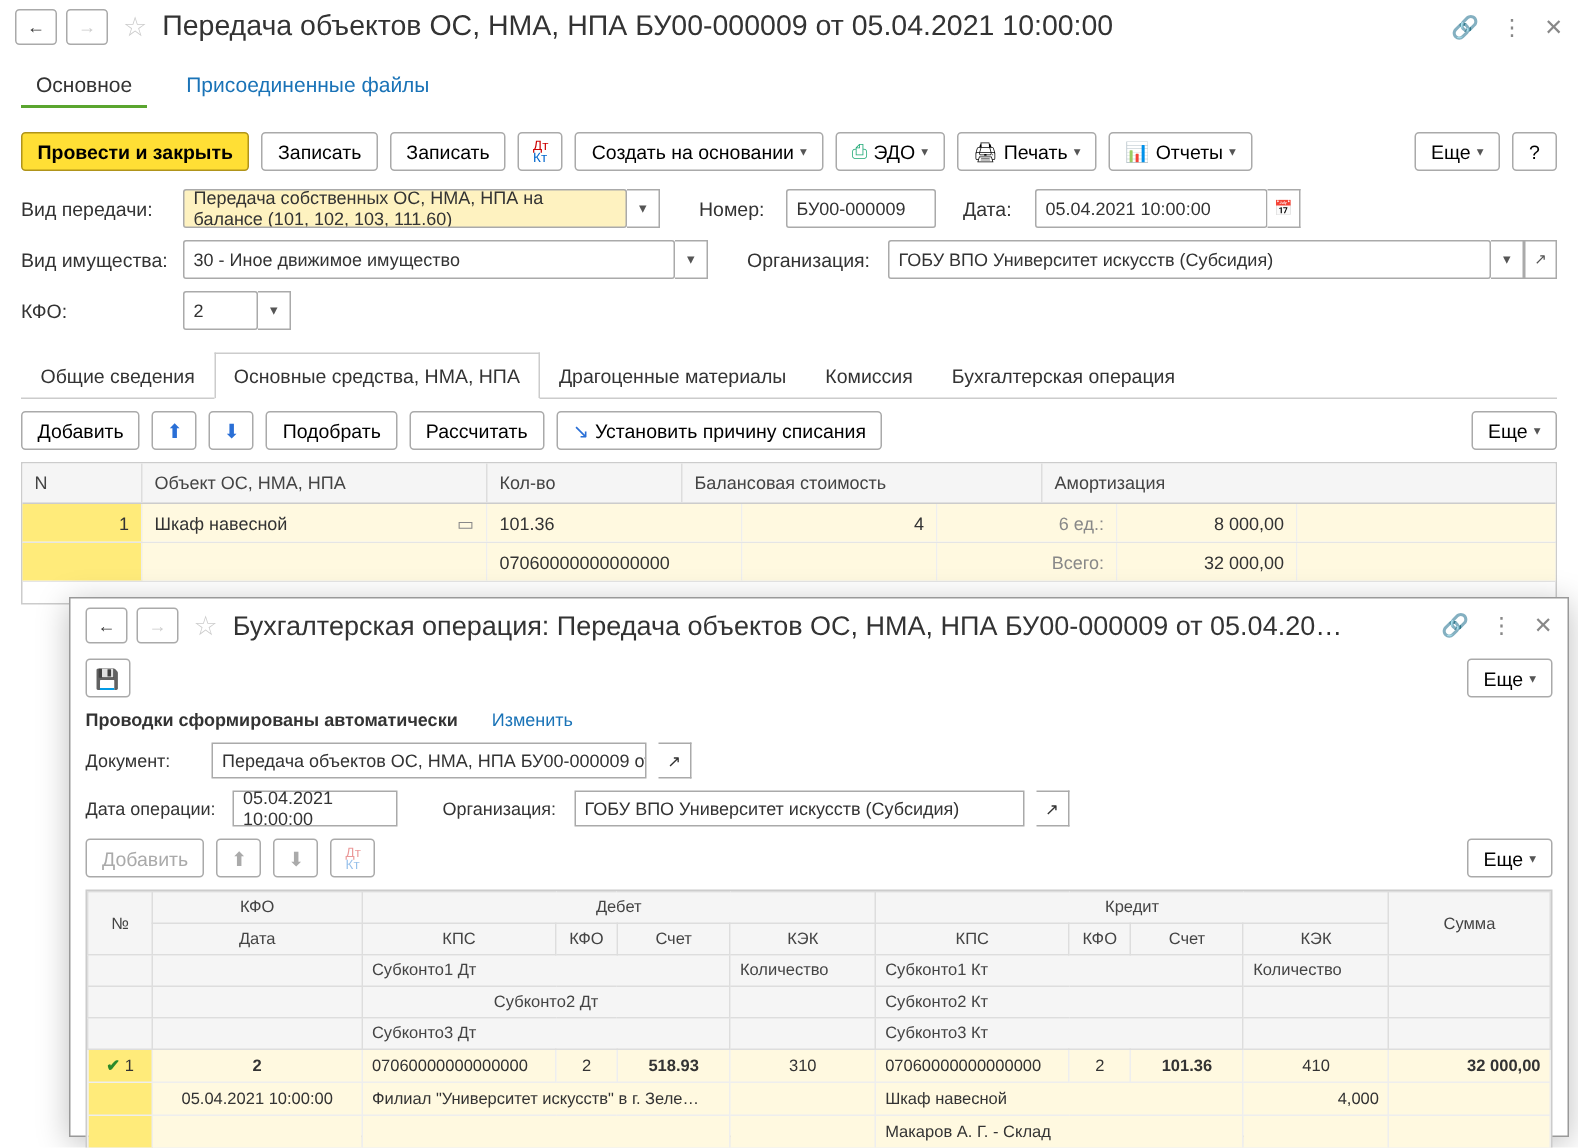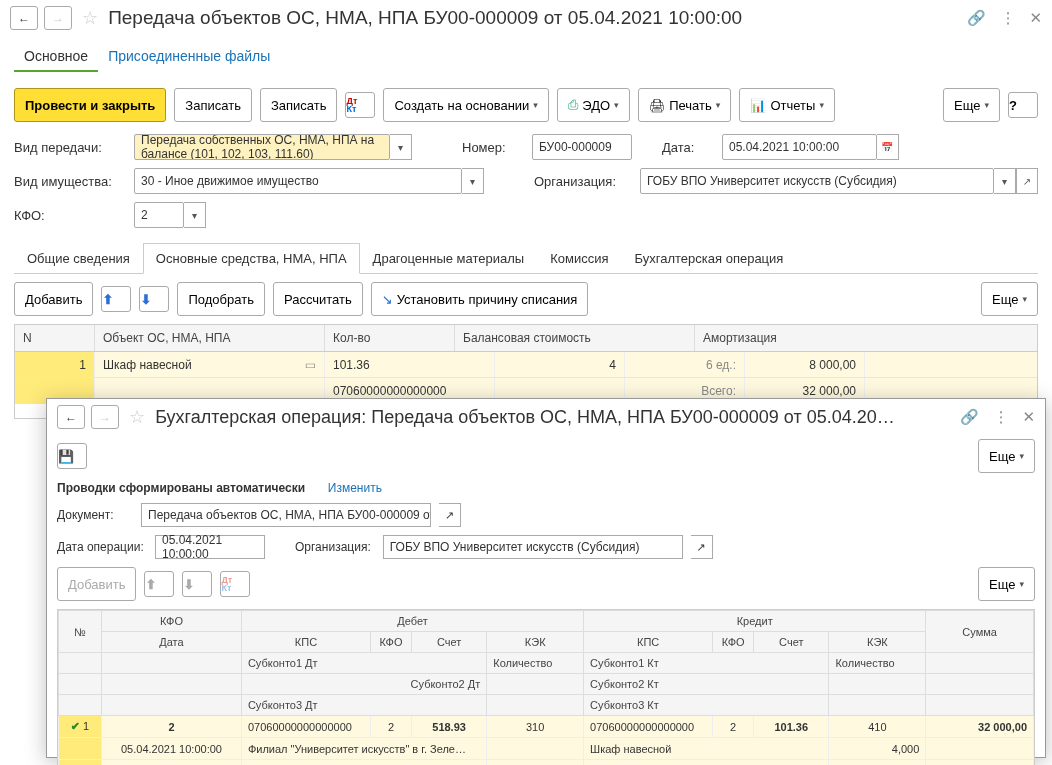--- a/index.html
+++ b/index.html
@@ -4,30 +4,30 @@
 <style>
   * { box-sizing: border-box; font-family: Arial, sans-serif; }
   body { margin: 0; background: #fff; font-size: 12px; color: #333; }
   .window { position: relative; width: 1052px; height: 765px; }
   .top-bar { display: flex; align-items: center; padding: 6px 10px; gap: 6px; }
   .nav-btn { width: 28px; height: 24px; border: 1px solid #aaa; background: #fff; border-radius: 3px; display: inline-flex; align-items: center; justify-content: center; cursor: pointer; }
   .star { font-size: 18px; color: #ccc; margin: 0 4px; }
   .title { font-size: 19px; color: #333; flex: 1; white-space: nowrap; overflow: hidden; text-overflow: ellipsis; }
   .title-icons { display: flex; gap: 14px; color: #888; font-size: 15px; align-items: center;}
   .title-icons span { cursor: pointer; }
-  .tabs-main { display: flex; padding: 6px 14px 10px 14px; font-size: 14px; }
+  .tabs-main { display: flex; gap: 16px; padding: 6px 14px 10px 14px; font-size: 14px; }
   .tabs-main .tab { padding: 6px 10px; border-bottom: 2px solid transparent; cursor: pointer; color:#1a73b7;}
   .tabs-main .tab.active { border-bottom: 2px solid #5aa52f; color: #333;}
   .toolbar { display: flex; gap: 8px; padding: 6px 14px; align-items: center; flex-wrap: wrap;}
-  .btn { height: 26px; padding: 16px 10px; border: 1px solid #aaa; background: #fff; border-radius: 3px; font-size: 13px; cursor: pointer; display: inline-flex; align-items: center; gap: 4px; white-space: nowrap;}
+  .btn { height: 26px; padding: 0 10px; border: 1px solid #aaa; background: #fff; border-radius: 3px; font-size: 13px; cursor: pointer; display: inline-flex; align-items: center; gap: 4px; white-space: nowrap;}
   .btn.primary { background: #ffdf35; border-color: #b0941a; font-weight: bold;}
-  .btn.icon-only { width: 30px; padding: 0;  font-weight: bold;}
+  .btn.icon-only { width: 30px; padding: 0; justify-content: center;}
   .dropdown-arrow::after { content: " ▾"; font-size: 9px; color:#555;}
   .form { padding: 6px 14px; }
-  .row { display: flex; align-items: center; gap: 20px; margin-bottom: 8px; }
+  .row { display: flex; align-items: center; gap: 8px; margin-bottom: 8px; }
   .label { width: 100px; font-size: 13px; }
   .input { height: 26px; border: 1px solid #aaa; border-radius: 2px; padding: 0 6px; background: #fff; font-size: 12px; display: flex; align-items: center; }
   .input.yellow { background: #fef2c0; }
   .input.small { width: 50px;}
   .sel-wrap { display: flex; }
   .sel-wrap .sel-btn { width: 22px; border: 1px solid #aaa; border-left: none; display:flex; align-items:center; justify-content:center; font-size:10px; color:#555; background:#fff; cursor:pointer;}
   .subtabs { display: flex; border-bottom: 1px solid #ccc; margin: 0 14px;}
   .subtabs .stab { padding: 7px 12px; border: 1px solid transparent; font-size: 13px; cursor: pointer; border-bottom:none; position:relative; top:1px;}
   .subtabs .stab.active { background: #fff; border: 1px solid #ccc; border-bottom: 1px solid #fff;}
   .table-toolbar { display: flex; gap: 8px; padding: 8px 14px; align-items: center;}
@@ -102,21 +102,21 @@
         <span>Отчеты</span>
       </button>
   <span class="spacer"></span>
   <button class="btn dropdown-arrow">Еще</button>
   <button class="btn icon-only">?</button>
 </div>
 
 <div class="form">
   <div class="row">
     <span class="label">Вид передачи:</span>
-    <div class="sel-wrap" style="width:278px">
+    <div class="sel-wrap" style="width:318px">
       <div class="input yellow" style="flex:1; overflow:hidden;">Передача собственных ОС, НМА, НПА на балансе (101, 102, 103, 111.60)</div>
       <div class="sel-btn">▾</div>
     </div>
     <span style="width:10px"></span>
     <span class="label" style="width:50px">Номер:</span>
     <div class="input" style="width:100px">БУ00-000009</div>
     <span class="label" style="width:40px; margin-left:10px">Дата:</span>
     <div class="sel-wrap">
           <div class="input" style="width:155px">05.04.2021 10:00:00</div>
           <div class="sel-btn">📅</div>
@@ -269,21 +269,21 @@
               <td></td>
               <td colspan="3" style="text-align:left">Субконто1 Дт</td>
               <td style="text-align:left">Количество</td>
               <td colspan="3" style="text-align:left">Субконто1 Кт</td>
               <td style="text-align:left">Количество</td>
               <td></td>
             </tr>
       <tr class="g2h">
               <td></td>
               <td></td>
-              <td colspan="3" style="text-align:right">Субконто2 Дт</td>
+              <td colspan="3" style="text-align:center">Субконто2 Дт</td>
               <td></td>
               <td colspan="3" style="text-align:left">Субконто2 Кт</td>
               <td></td>
               <td></td>
             </tr>
       <tr class="g2h">
               <td></td>
               <td></td>
               <td colspan="3" style="text-align:left">Субконто3 Дт</td>
               <td></td>

